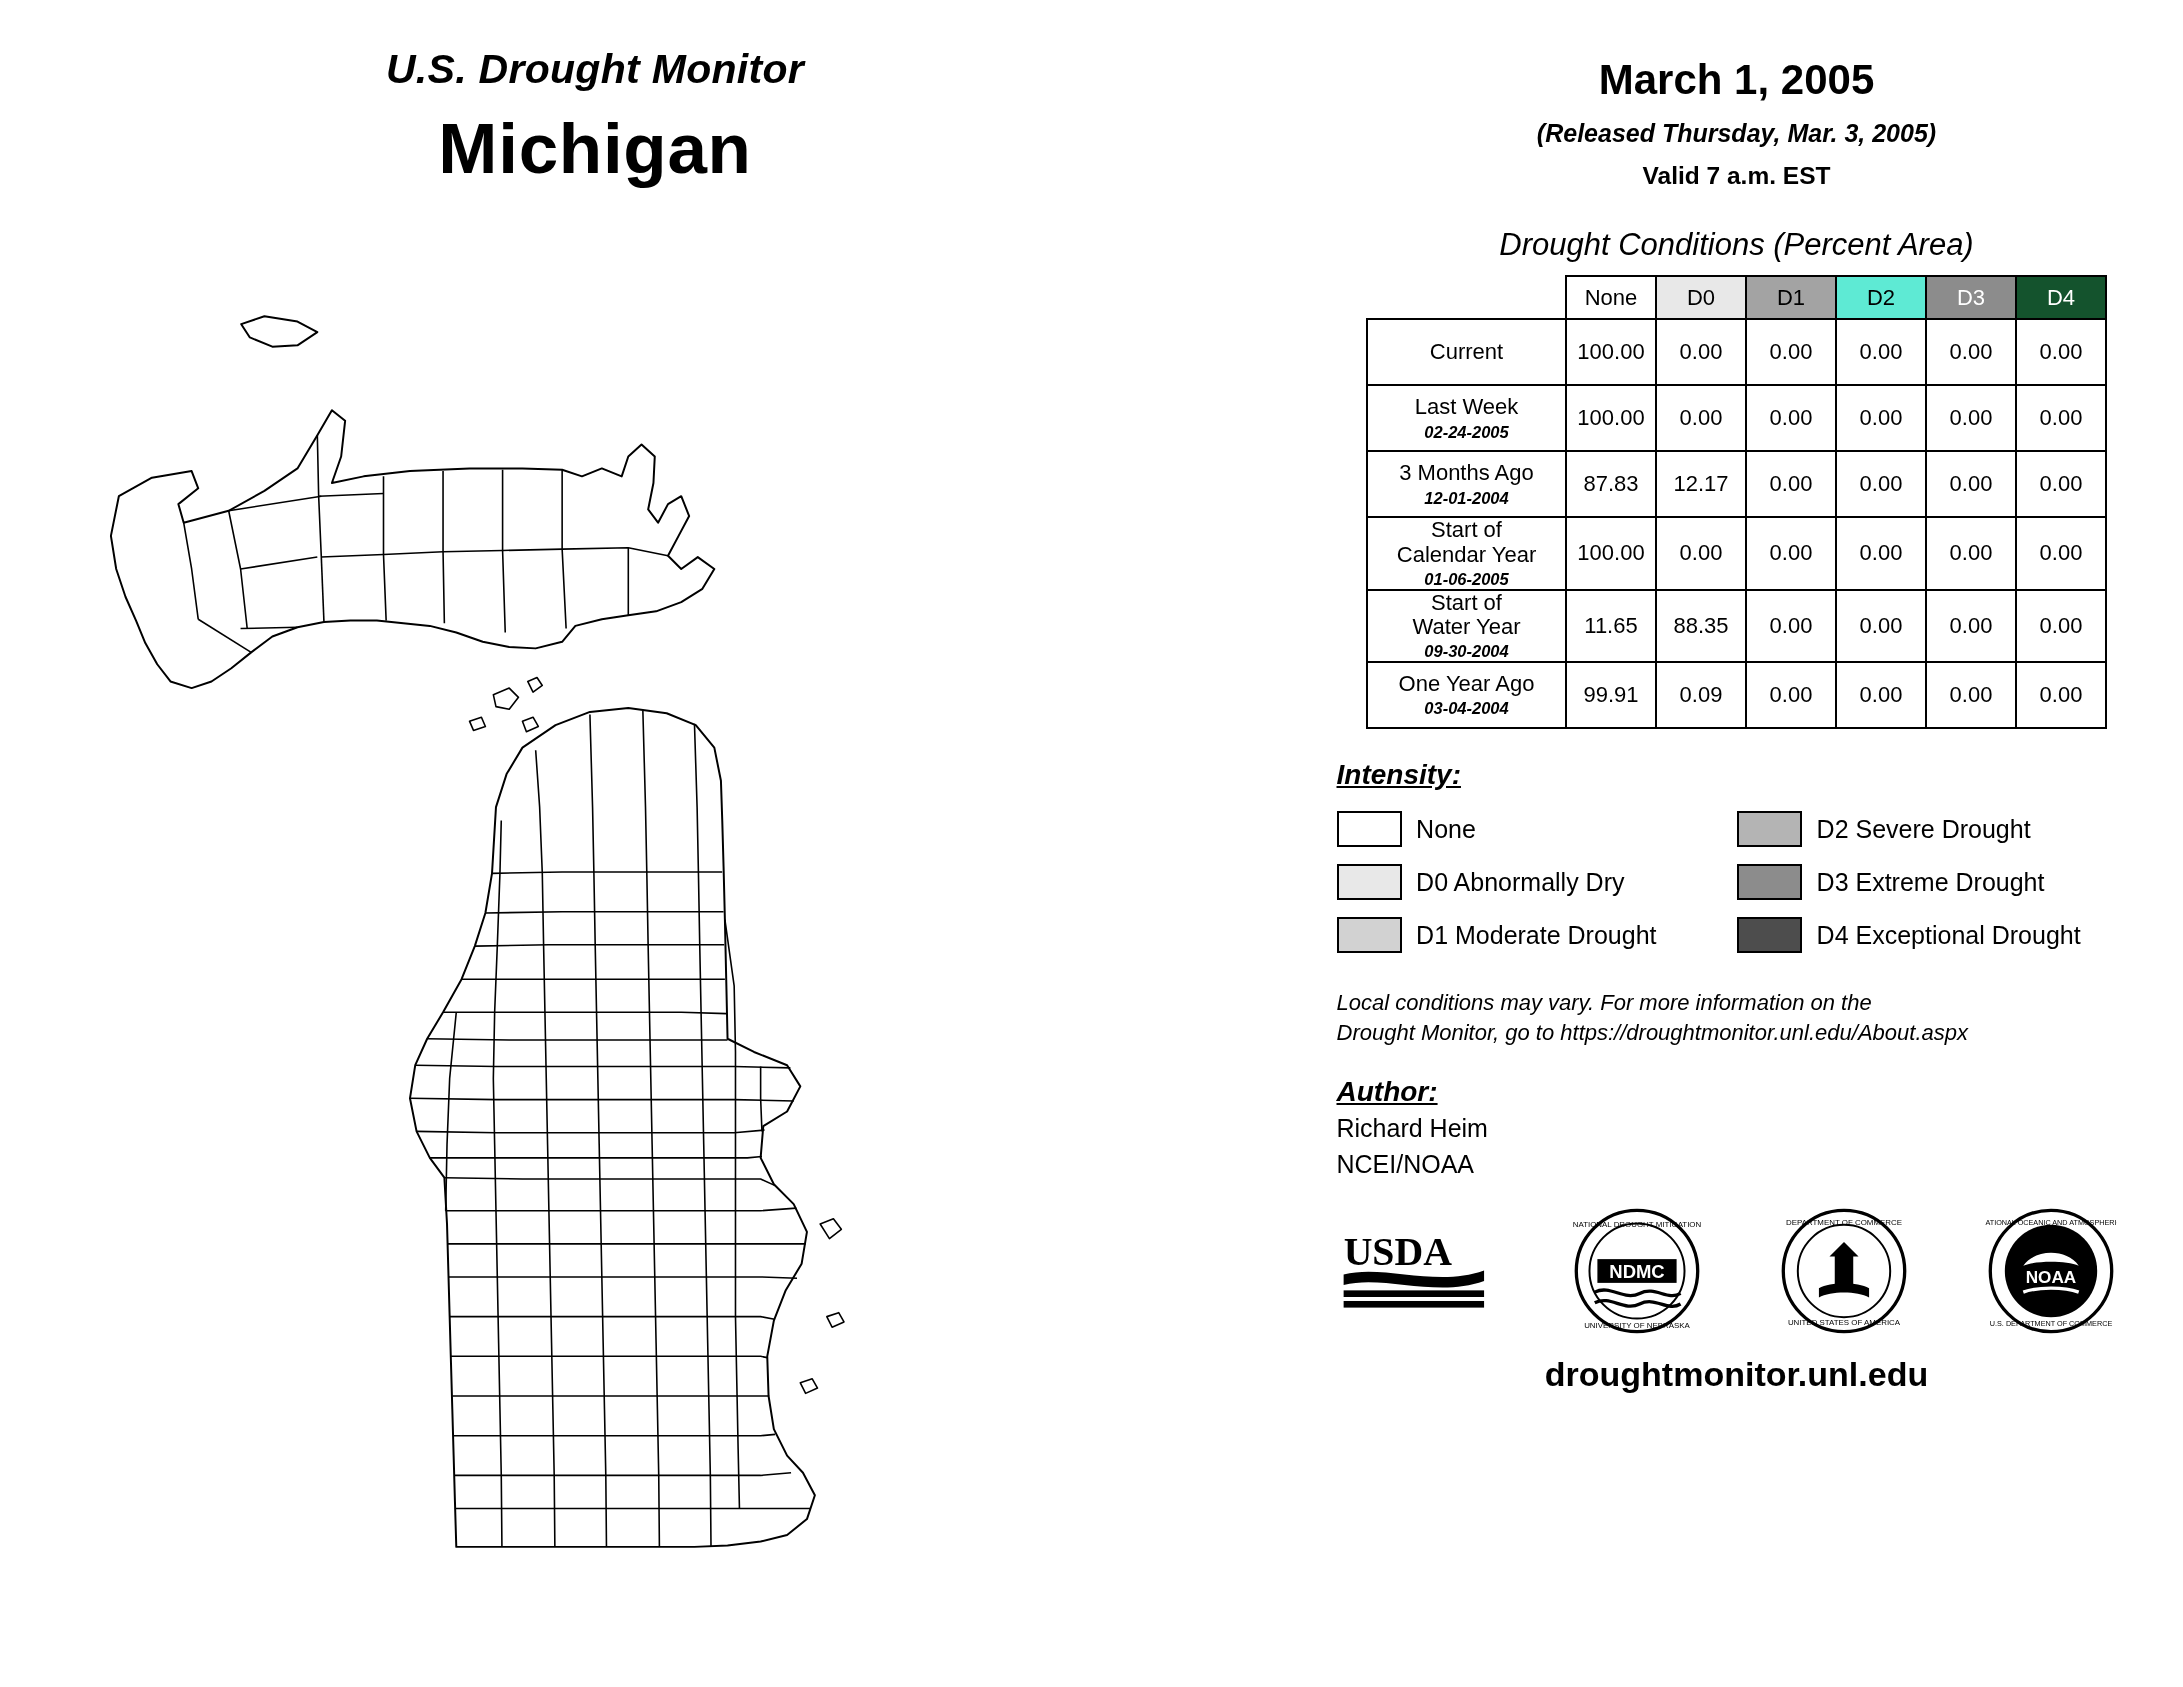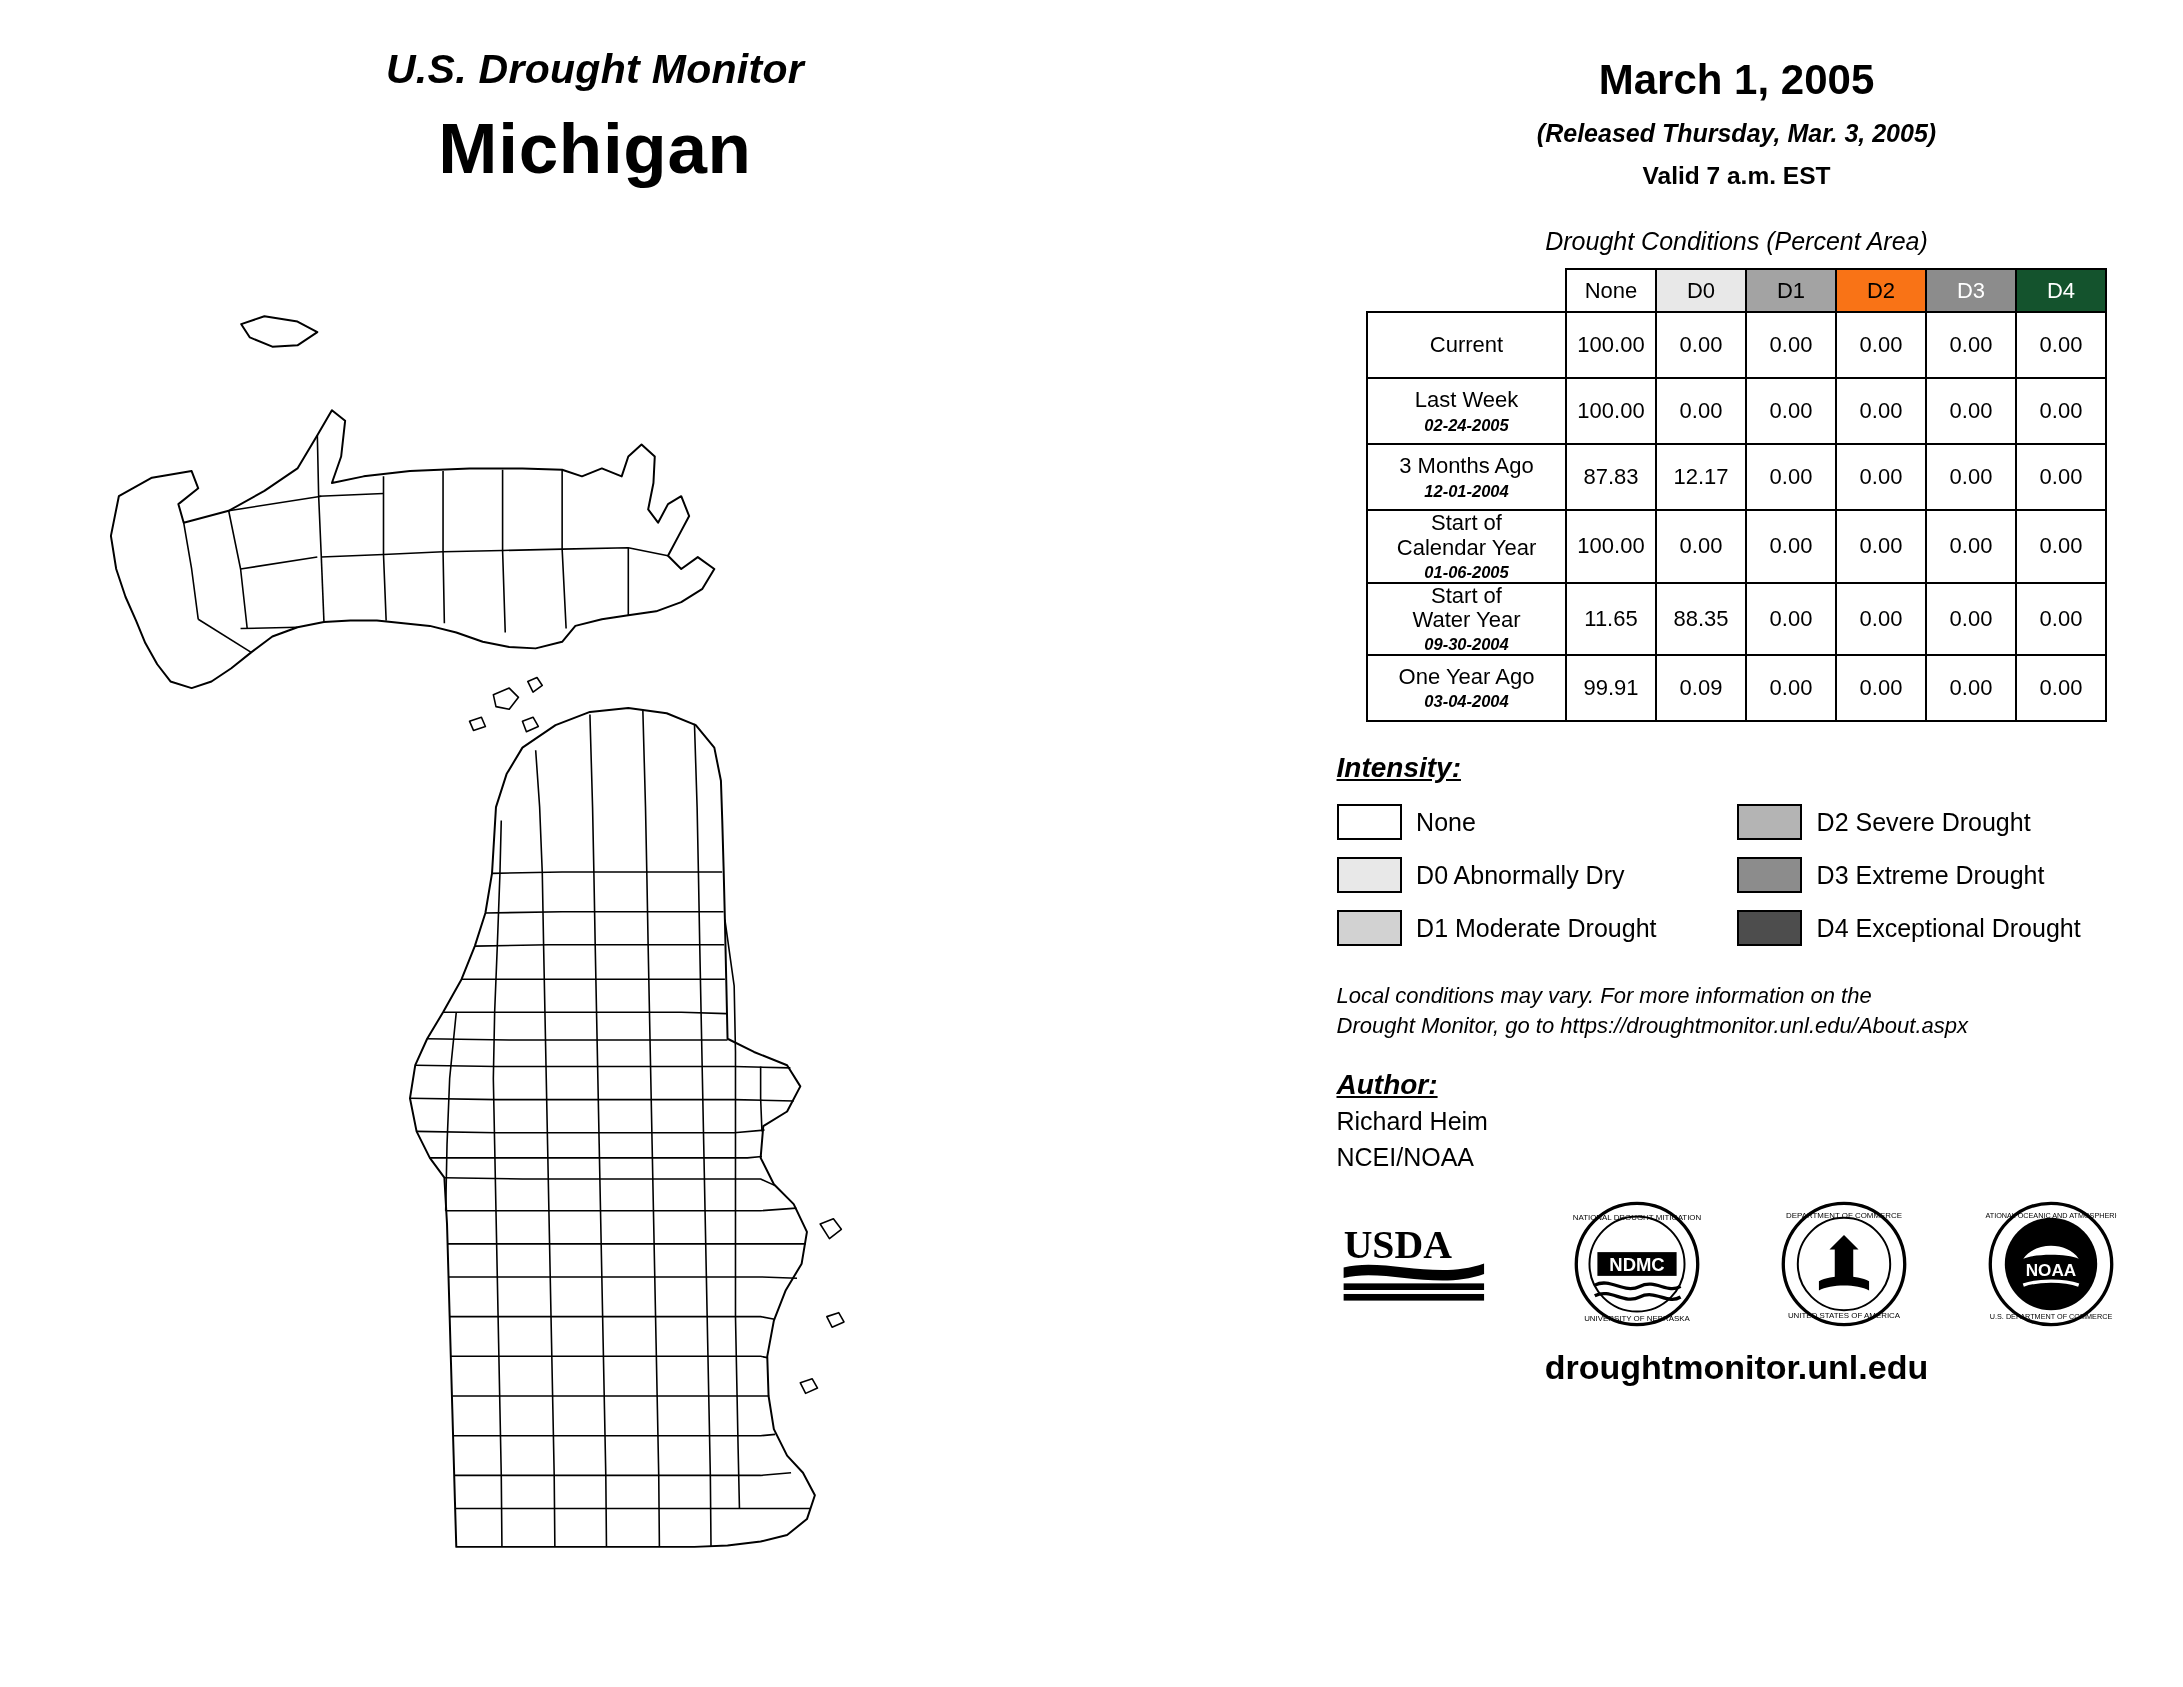--- a/index.html
+++ b/index.html
@@ -73,21 +73,21 @@
     margin-top: 14.6px;
   }
   .date-valid {
     font-size: 24.5px;
     font-weight: bold;
     margin-top: 14.6px;
   }
 
   .table-caption {
     text-align: center;
-    font-size: 25px;
+    font-size: 31px;
     font-style: italic;
     margin-top: 37px;
   }
 
   table.dm {
     border-collapse: collapse;
     margin: 12px auto 0 auto;
     width: 741px;
     table-layout: fixed;
   }
@@ -104,21 +104,21 @@
     width: 198px;
   }
   table.dm thead th {
     height: 41px;
     font-size: 22px;
     font-weight: normal;
   }
   .hdr-none { background:#ffffff; }
   .hdr-d0 { background:#e8e8e8; }
   .hdr-d1 { background:#a3a3a3; }
-  .hdr-d2 { background:#f97316; }
+  .hdr-d2 { background:#5eead4; }
   .hdr-d3 { background:#8c8c8c; color:#ffffff; }
   .hdr-d4 { background:#14532d; color:#ffffff; }
 
   td.rowlabel {
     text-align: center;
     font-weight: bold;
     font-size: 22px;
     line-height: 1.12;
     padding: 2.6px 4px;
   }

